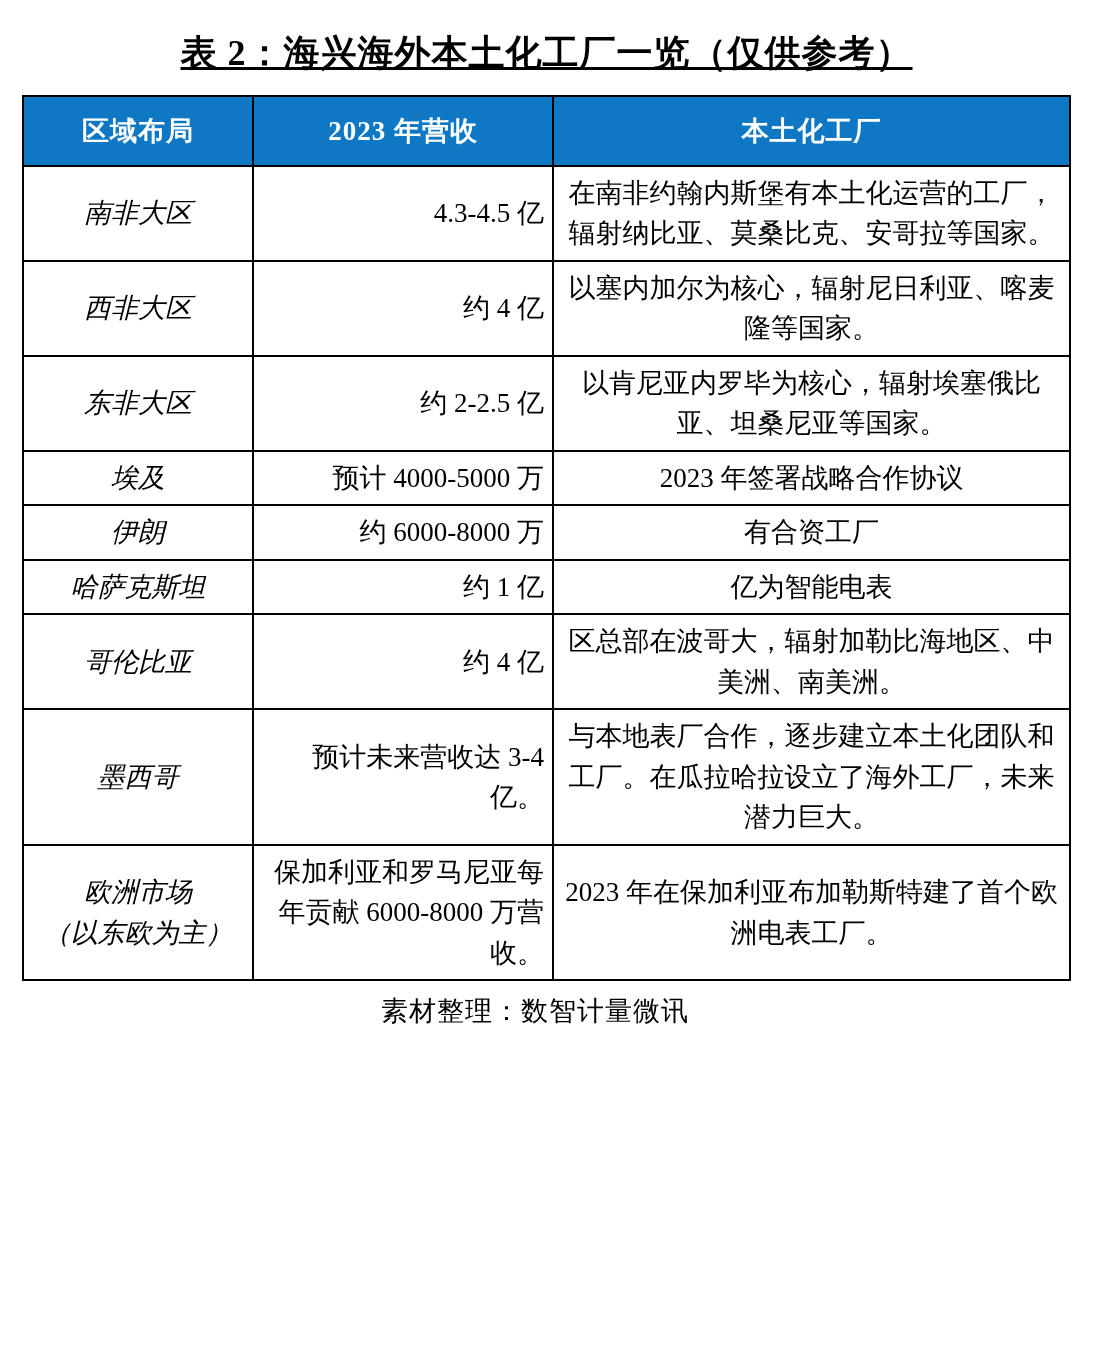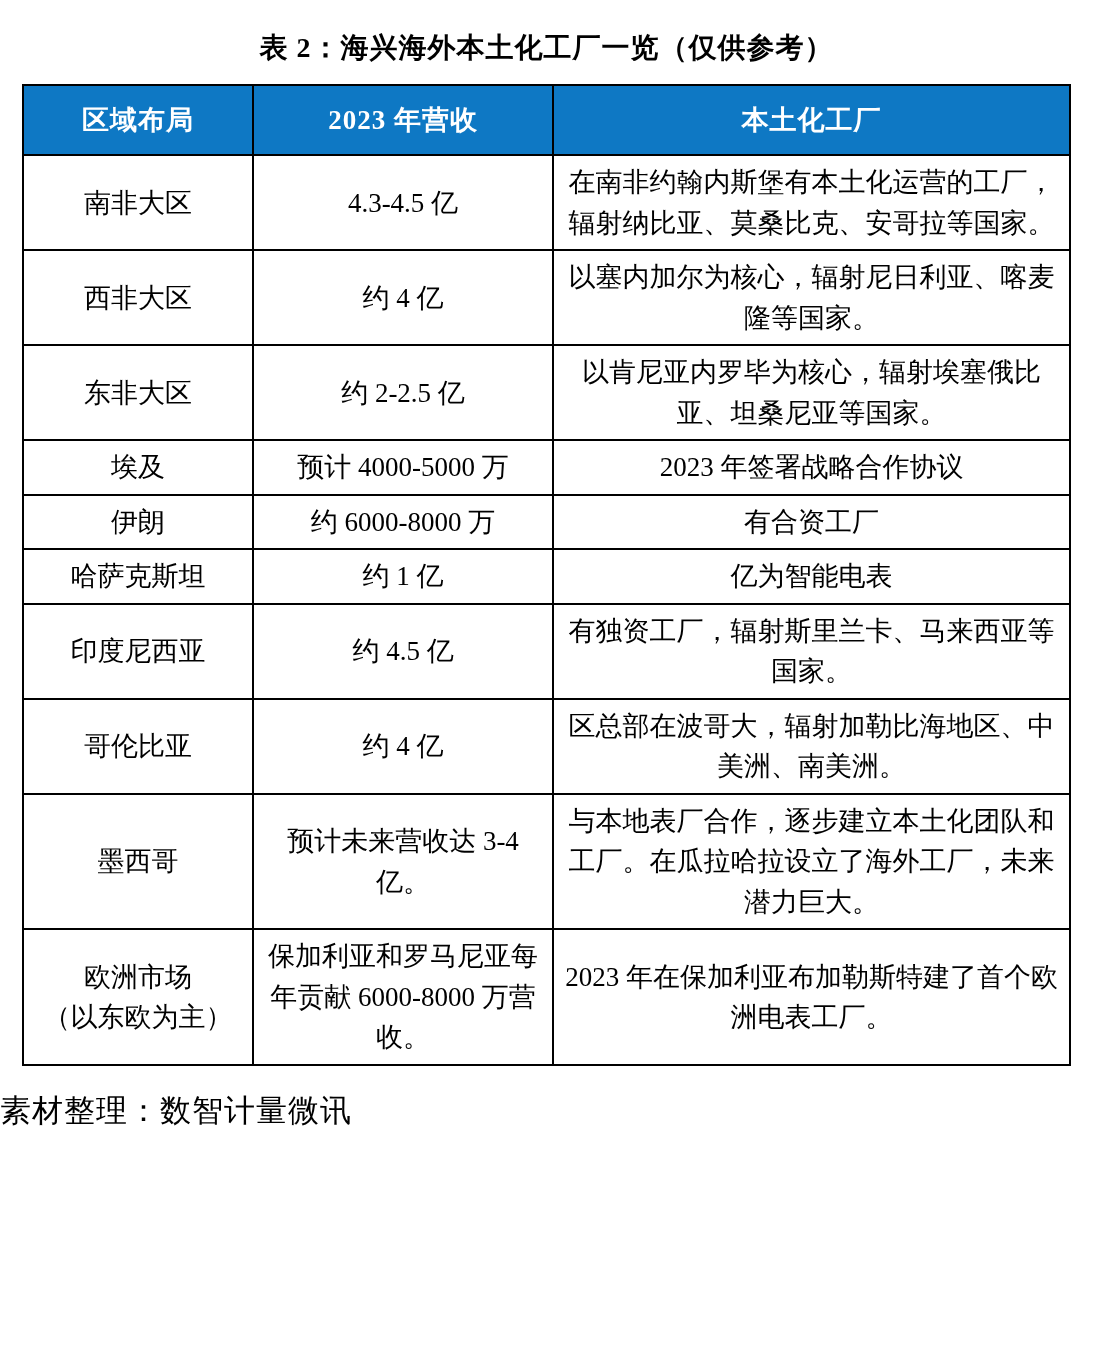--- a/index.html
+++ b/index.html
@@ -22,25 +22,26 @@
     color: var(--text-color);
   }
   .page {
     width: 1093px;
     height: 1367px;
     padding-top: 30px;
     overflow: hidden;
   }
   .title {
     text-align: center;
-    font-size: 28px;
+    font-size: 36px;
     font-weight: bold;
     letter-spacing: 1px;
     line-height: 1.3;
     margin-bottom: 18px;
+    text-decoration: underline;
   }
   table.factories {
     border-collapse: collapse;
     table-layout: fixed;
     width: 1047px;
     margin: 4px auto;
     border: 2px solid var(--border-color);
   }
   table.factories th,
   table.factories td {
@@ -58,35 +59,36 @@
     padding: 2px 6px;
   }
   table.factories td {
     padding: 6px 8px;
     height: 52px;
     line-height: 1.5;
   }
   td.region-cell {
     text-align: center;
     white-space: pre-line;
+    font-style: italic;
   }
   td.revenue-cell {
-    text-align: center;
+    text-align: right;
     padding: 6px 14px;
   }
   td.factory-cell {
     text-align: center;
     padding: 8px 12px 8px 13px;
   }
   .source-note {
     width: 1070px;
-    text-align: left;
-    font-size: 31px;
+    text-align: center;
+    font-size: 27px;
     letter-spacing: 1px;
-    margin-top: 24px;
+    margin-top: 12px;
   }
 </style>
 </head>
 <body>
 
 <div class="page">
 
   <div class="title">表 2：海兴海外本土化工厂一览（仅供参考）</div>
 
   <table class="factories">
@@ -133,25 +135,20 @@
       <td class="factory-cell">有合资工厂</td>
     </tr>
 
     <tr>
       <td class="region-cell">哈萨克斯坦</td>
       <td class="revenue-cell">约 1 亿</td>
       <td class="factory-cell">亿为智能电表</td>
     </tr>
 
 
-    <tr>
-      <td class="region-cell">印度尼西亚</td>
-      <td class="revenue-cell">约 4.5 亿</td>
-      <td class="factory-cell">有独资工厂，辐射斯里兰卡、马来西亚等国家。</td>
-    </tr>
 
 
     <tr>
       <td class="region-cell">哥伦比亚</td>
       <td class="revenue-cell">约 4 亿</td>
       <td class="factory-cell">区总部在波哥大，辐射加勒比海地区、中美洲、南美洲。</td>
     </tr>
 
     <tr>
       <td class="region-cell">墨西哥</td>

